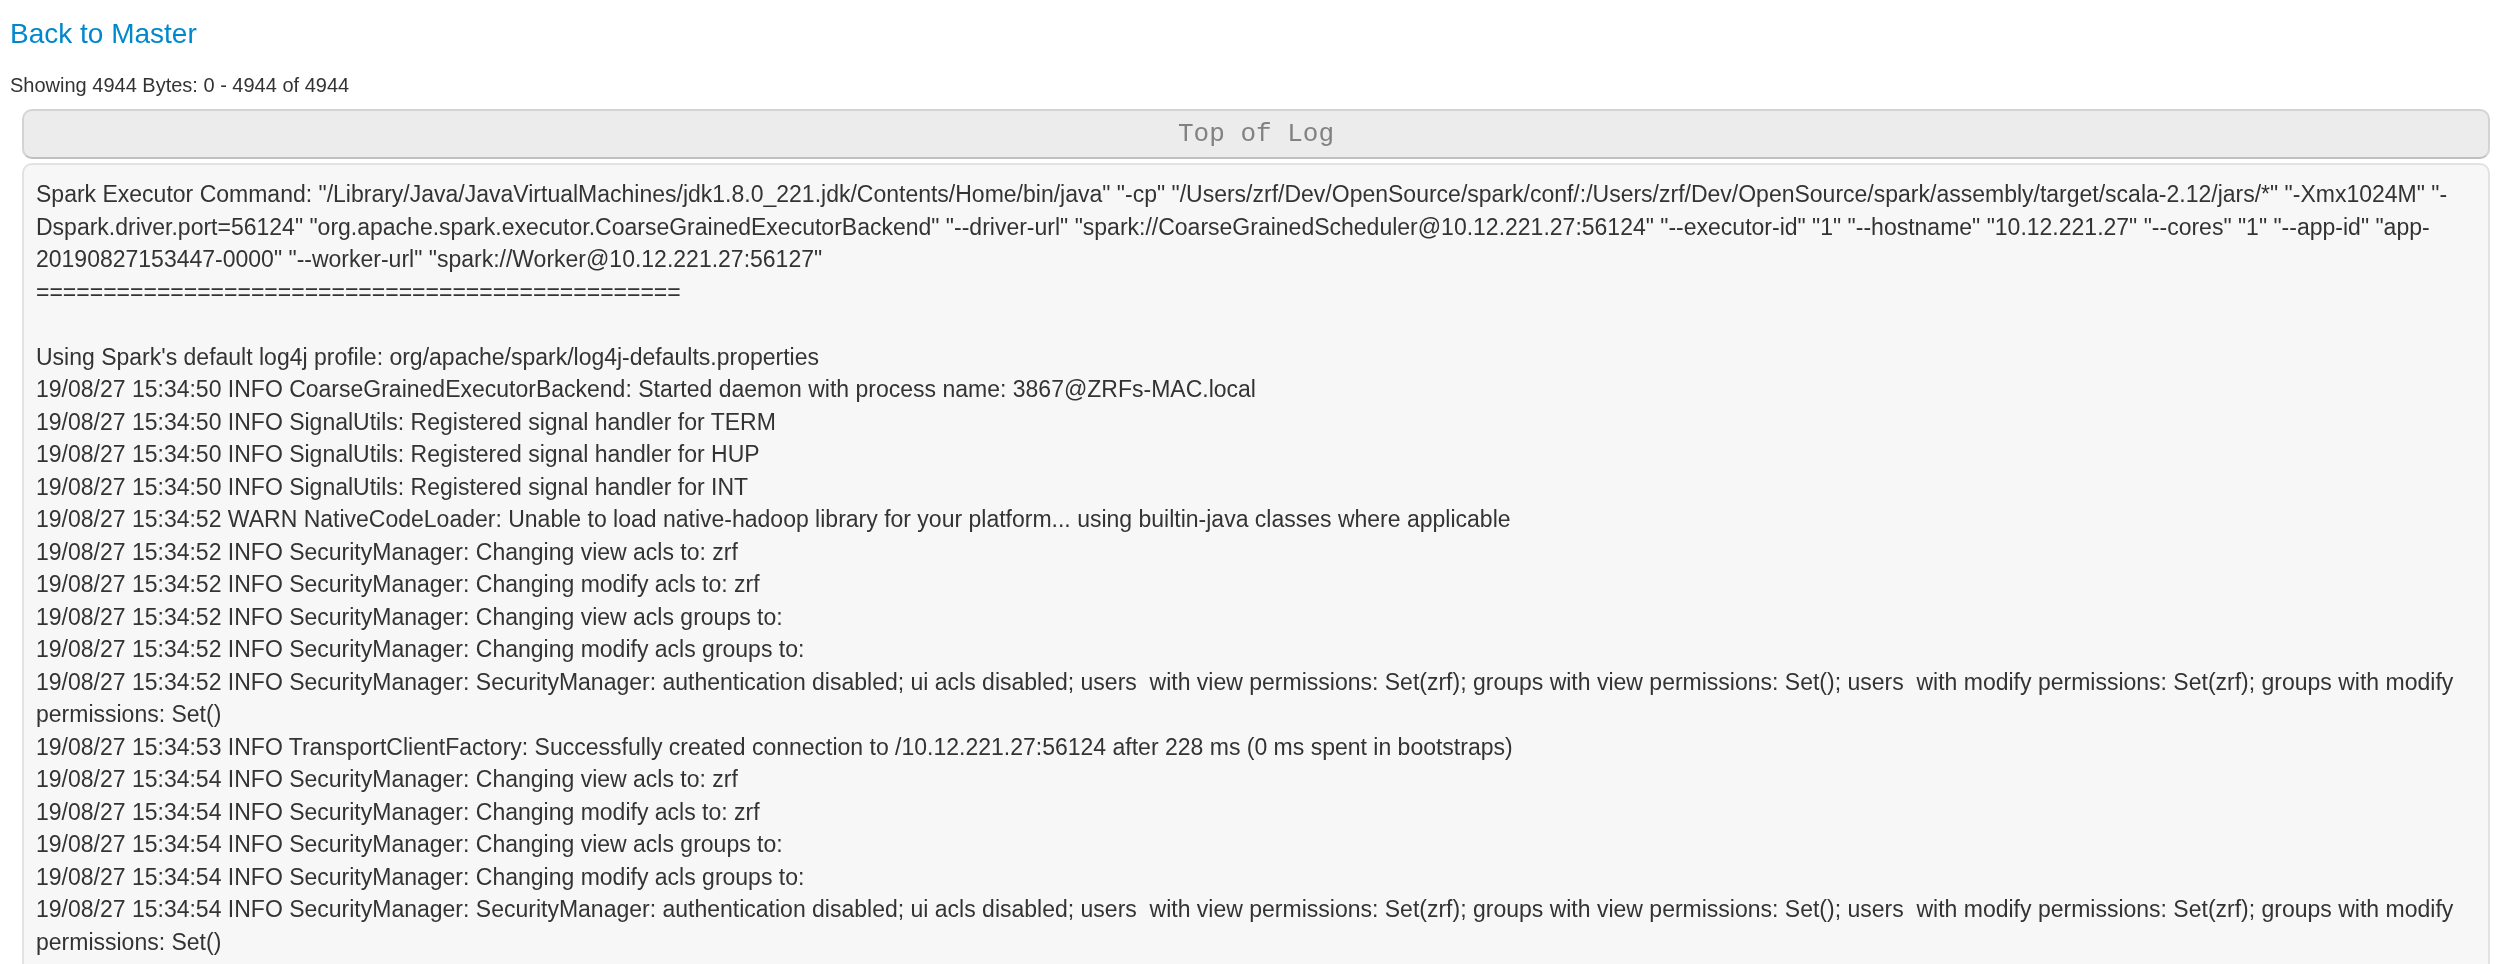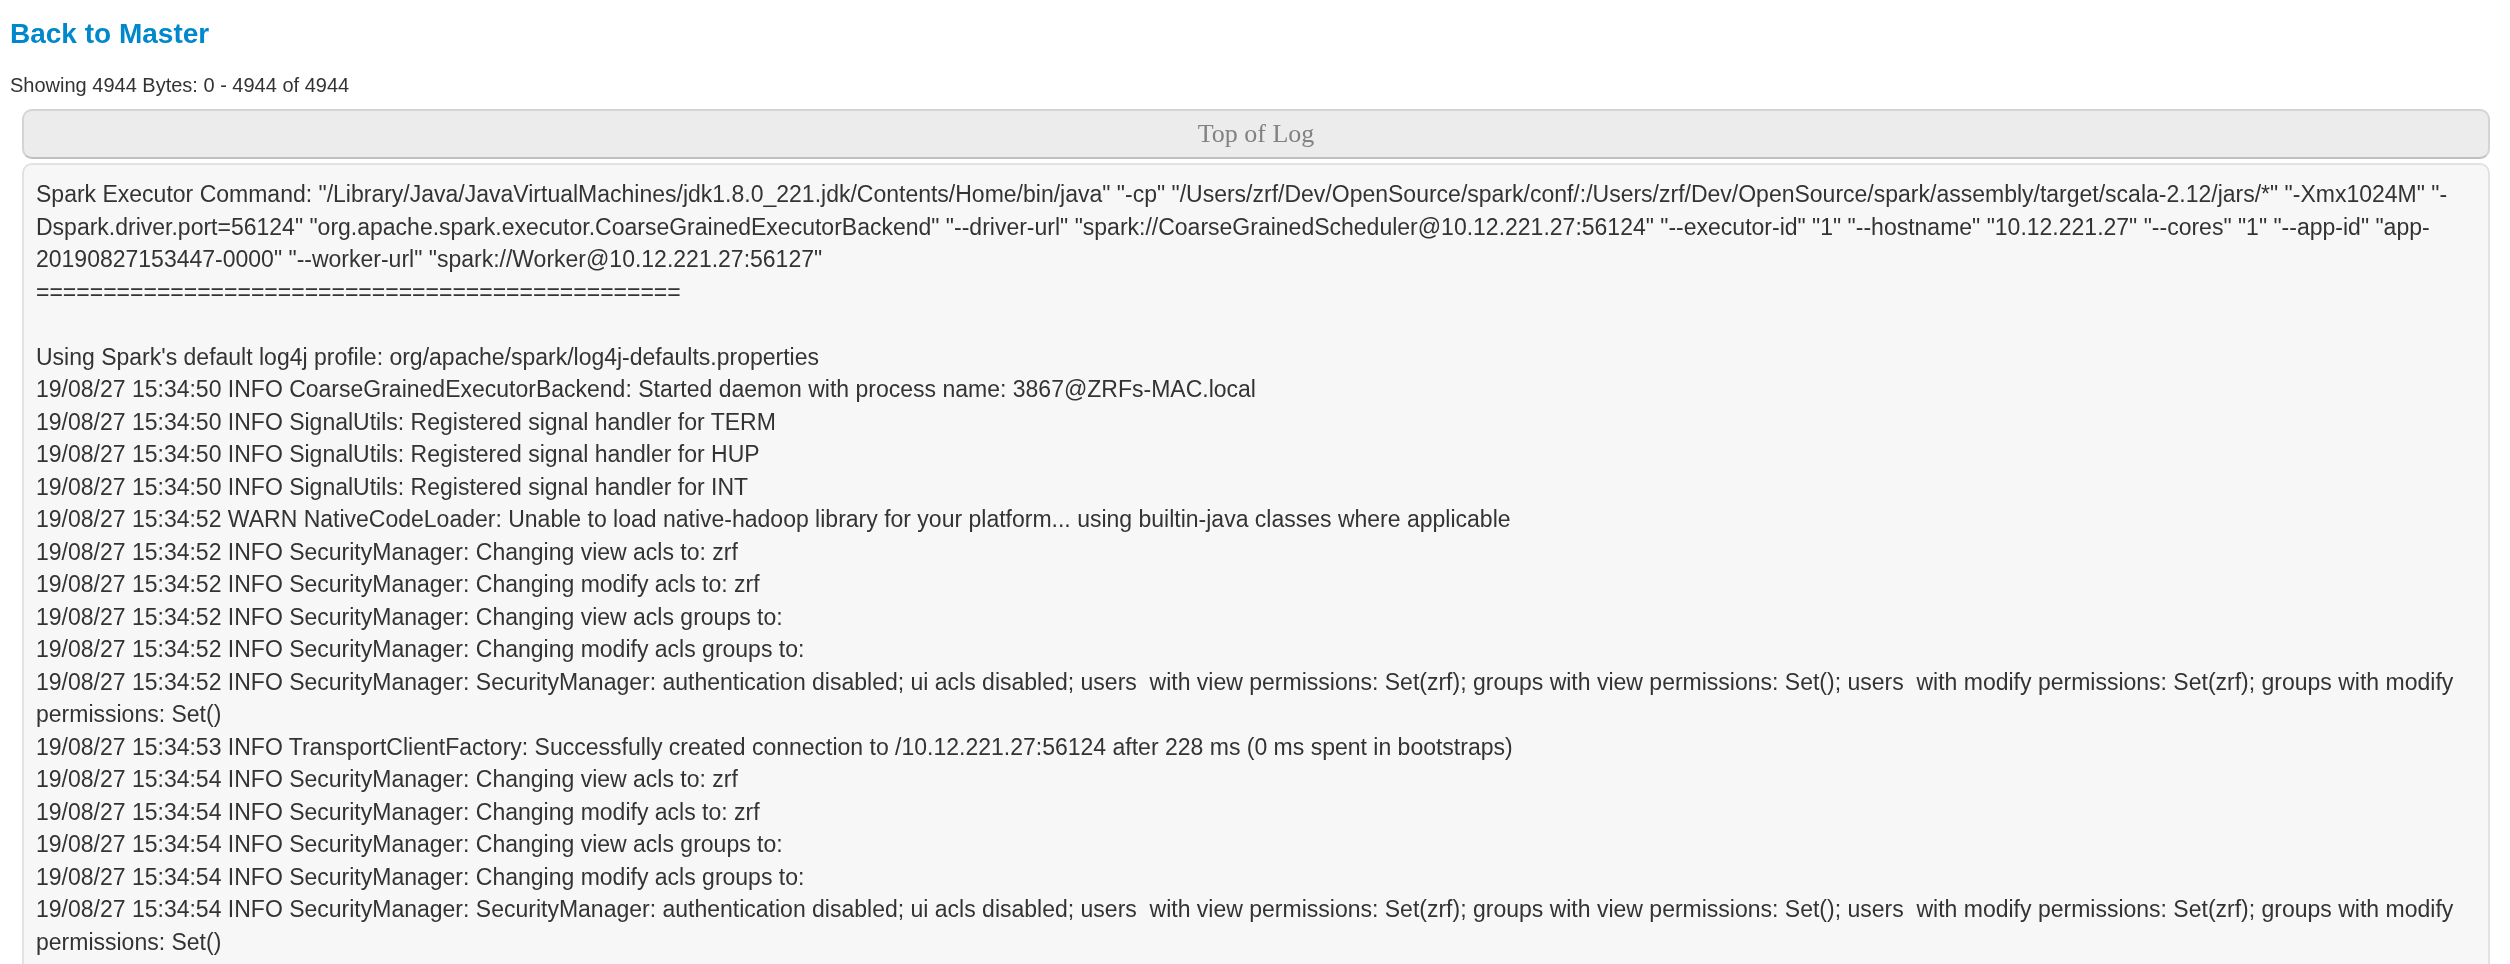--- a/index.html
+++ b/index.html
@@ -19,36 +19,36 @@
   body {
     width: 2510px; height: 964px;
     overflow: hidden;
     background: #ffffff;
     color: var(--text);
     font-family: "Liberation Sans", "DejaVu Sans", sans-serif;
   }
   .back-row { margin: 18px 0 0 10px; }
   .back-link {
     font-size: 28px;
-    font-weight: bold;
+    font-weight: normal;
     color: var(--link);
     text-decoration: none;
     display: inline-block;
   }
   .range-row {
     margin: 24px 0 12px 10px;
     font-size: 20px;
     color: var(--text);
   }
   .log-content { margin: 0 20px 0 22px; }
   .top-btn {
     display: block;
     width: 100%;
     height: 50px;
-    font-family: Liberation Serif, serif;
+    font-family: Liberation Mono, monospace;
     font-size: 26px;
     color: var(--button-text);
     text-align: center;
     background: var(--button-bg);
     border: 2px solid var(--button-border);
     border-bottom-color: var(--button-border-bottom);
     border-radius: 10px;
     cursor: default;
   }
   .log-pre {

